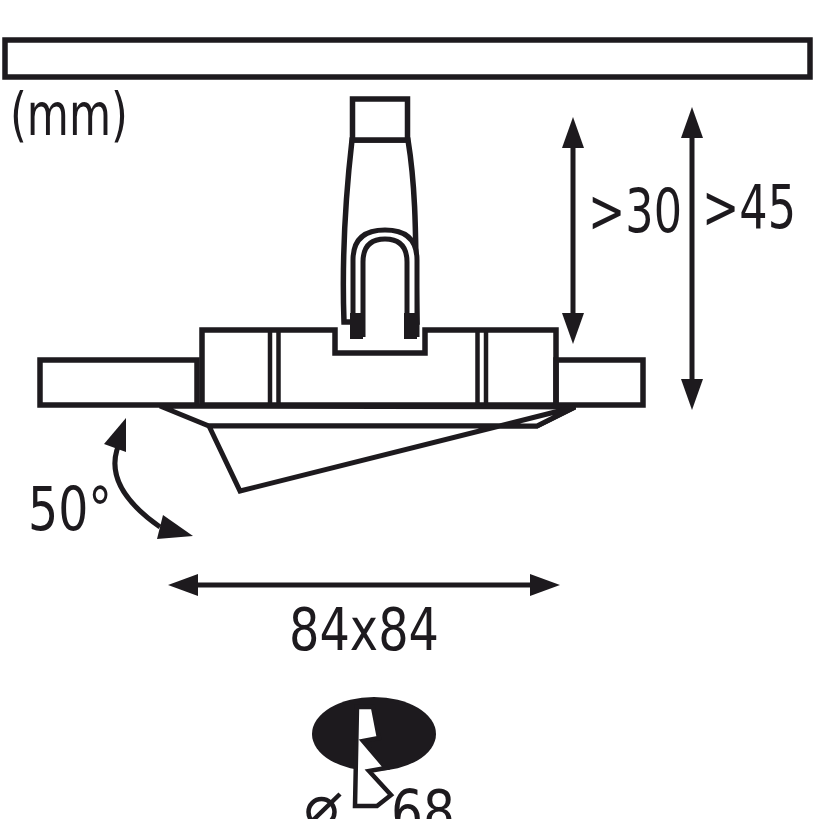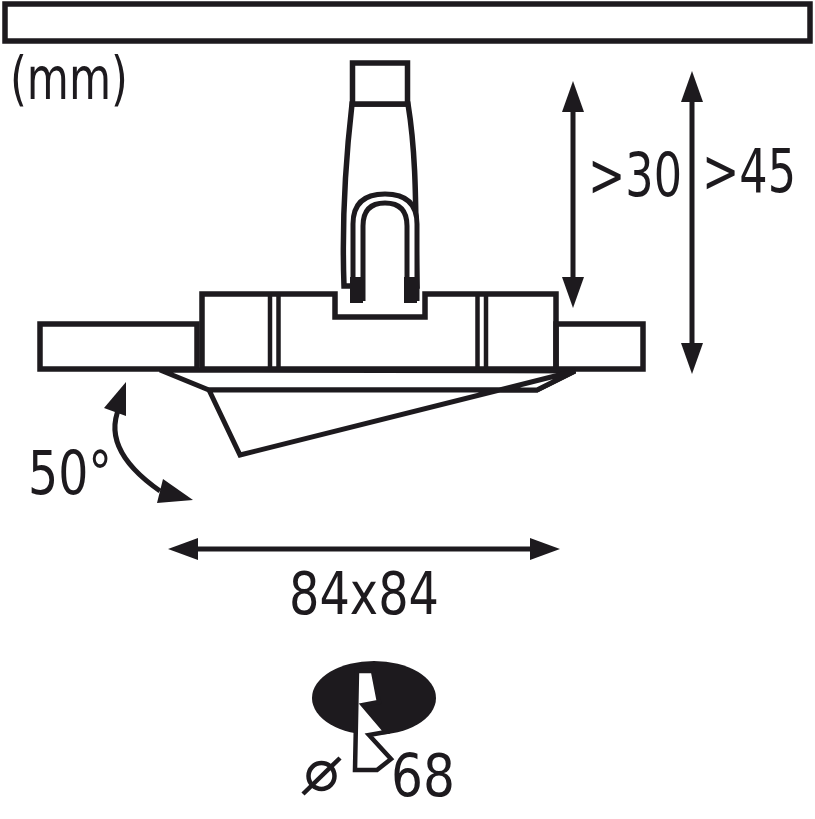--- a/index.html
+++ b/index.html
@@ -4,21 +4,21 @@
 <style>
   html, body {
     margin: 0;
     padding: 0;
     background: #ffffff;
     width: 815px;
     height: 819px;
     overflow: hidden;
     font-family: "DejaVu Sans", "Liberation Sans", sans-serif;
   }
-  #stage { position: relative; width: 815px; height: 623px; }
+  #stage { position: relative; width: 815px; height: 623px; margin-top: 36px; }
   svg { display: block; }
   .ln  { stroke: #1d1a1e; fill: none; }
   .fw  { stroke: #1d1a1e; fill: #ffffff; }
   .fb  { fill: #1d1a1e; stroke: none; }
   .dim-text {
     fill: #1d1a1e;
     font-family: "DejaVu Sans", "Liberation Sans", sans-serif;
     font-weight: 400;
   }
 </style>

